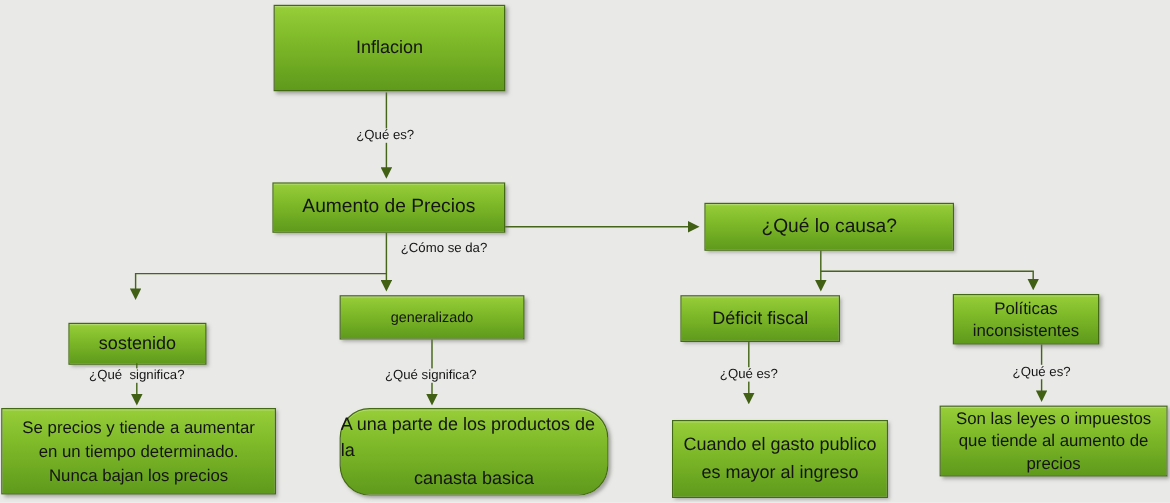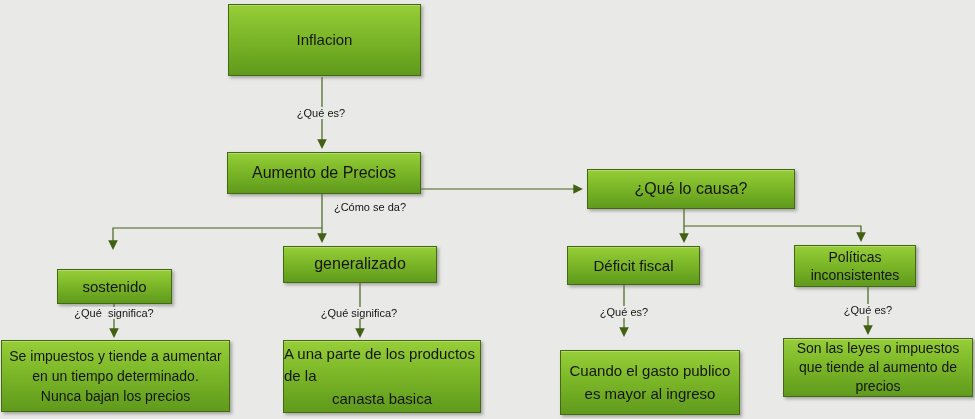--- a/index.html
+++ b/index.html
@@ -76,40 +76,40 @@
   </div>
 
   <div class="node" style="left:587px; top:169px; width:208px; height:40px; font-size:16px;">
     <span class="ln">¿Qué lo causa?</span>
   </div>
 
   <div class="node" style="left:57px; top:253px; width:115px; height:35px; font-size:15px;margin-top:16px;">
     <span class="ln">sostenido</span>
   </div>
 
-  <div class="node" style="left:283px; top:246px; width:154px; height:37px; font-size:16px;">
+  <div class="node" style="left:283px; top:246px; width:154px; height:37px; font-size:12px;">
     <span class="ln">generalizado</span>
   </div>
 
   <div class="node" style="left:567px; top:246px; width:133px; height:39px; font-size:15px;">
     <span class="ln">Déficit fiscal</span>
   </div>
 
   <div class="node" style="left:794px; top:245px; width:122px; height:42px; font-size:14px;">
     <span class="ln">Políticas</span>
     <span class="ln">inconsistentes</span>
   </div>
 
   <div class="node" style="left:1px; top:340px; width:229px; height:72px; font-size:14px; line-height:1.45;">
-    <span class="ln">Se impuestos y tiende a aumentar</span>
+    <span class="ln">Se precios y tiende a aumentar</span>
     <span class="ln">en un tiempo determinado.</span>
     <span class="ln">Nunca bajan los precios</span>
   </div>
 
-  <div class="node" style="left:283px; top:340px; width:198px; height:73px; font-size:15px; line-height:1.5;">
+  <div class="node" style="left:283px; top:340px; width:224px; height:73px; font-size:15px; line-height:1.5;border-radius:25px;">
     <span class="ln">A una parte  de los productos de la</span>
     <span class="ln">canasta basica</span>
   </div>
 
   <div class="node" style="left:560px; top:340px; width:180px; height:65px; font-size:15px; line-height:1.5;margin-top:10px;">
     <span class="ln">Cuando el gasto publico</span>
     <span class="ln">es mayor al ingreso</span>
   </div>
 
   <div class="node" style="left:783px; top:338px; width:190px; height:59px; font-size:14px; line-height:1.35;">

